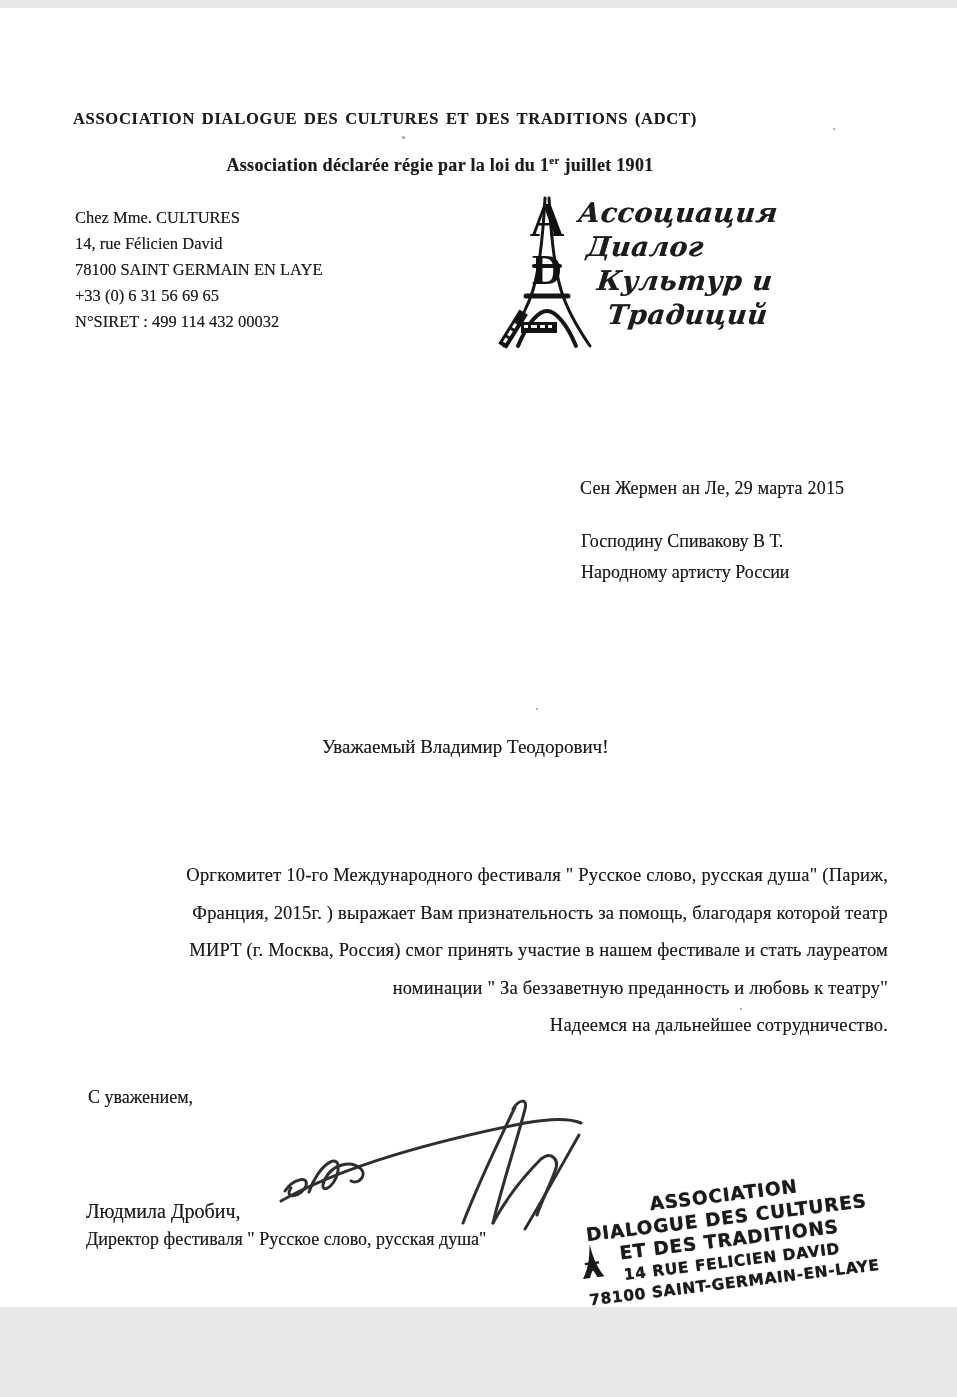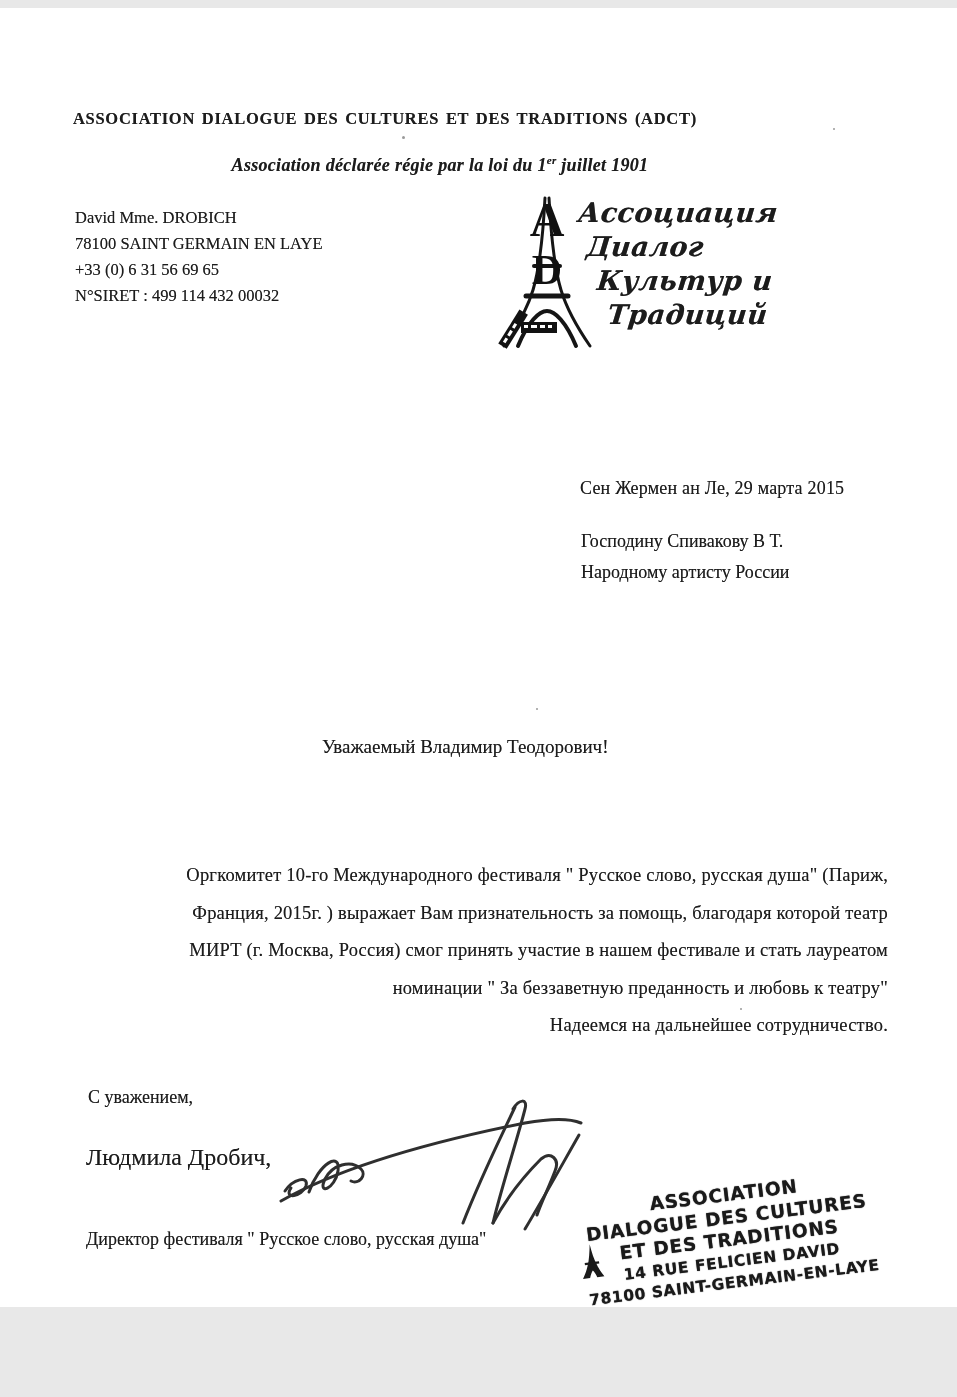--- a/index.html
+++ b/index.html
@@ -14,21 +14,21 @@
   }
   .abs{position:absolute;}
   .ink{color:#1c1c1c;text-shadow:0 0 .6px rgba(20,20,20,.55);}
   .title{
     left:73px;top:101px;width:720px;
     font-size:16.5px;font-weight:700;letter-spacing:.7px;word-spacing:2px;
     white-space:nowrap;
   }
   .subtitle{
     left:150px;top:146px;width:580px;text-align:center;
-    font-size:18px;font-weight:700;font-style:italic;letter-spacing:.3px;
+    font-size:18px;font-weight:700;letter-spacing:.3px;
   }
   .subtitle sup{font-size:11px;}
   .sender{left:75px;top:197px;font-size:16.5px;line-height:26px;}
   .sender .url{text-decoration:underline;}
   .logo-tower{left:497px;top:186px;}
   .logo-text{
     left:563px;top:188px;
     font-size:27px;font-style:italic;font-weight:700;
     font-family:"DejaVu Serif","Liberation Serif",serif;
     line-height:34px;transform:skewX(-6deg);
@@ -37,21 +37,21 @@
   .logo-text .l1{padding-left:10px;}
   .logo-text .l2{padding-left:22px;}
   .logo-text .l3{padding-left:36px;}
   .logo-text .l4{padding-left:50px;}
   .dateline{left:580px;top:470px;font-size:18px;letter-spacing:.2px;text-align:center;}
   .recipient{left:581px;top:518px;font-size:18px;line-height:30.5px;}
   .salutation{left:322px;top:728px;font-size:19px;text-align:center;}
   .body-text{left:88px;top:849px;width:800px;font-size:18.5px;line-height:37.5px;letter-spacing:.2px;text-align:right;}
   .closing{left:88px;top:1079px;font-size:18px;}
   .signature{left:275px;top:1085px;}
-  .signer-name{left:86px;top:1136px;font-size:24px;}
+  .signer-name{left:86px;top:1192px;font-size:20px;}
   .signer-title{left:86px;top:1221px;font-size:18px;}
   .stamp{
     left:576px;top:1176px;width:306px;
     transform:rotate(-7deg);transform-origin:50% 50%;
     text-align:center;
     font-family:"DejaVu Sans","Liberation Sans",sans-serif;
     font-weight:700;color:#1a1a1a;
     text-shadow:0 0 1px rgba(10,10,10,.8);
   }
   .stamp .big{font-size:18.5px;line-height:22.5px;letter-spacing:.8px;}
@@ -63,21 +63,22 @@
 <body>
 
 <div class="page">
 
   <div class="abs ink title">ASSOCIATION DIALOGUE DES CULTURES ET DES TRADITIONS  (ADCT)</div>
   <div class="abs ink subtitle">
     <span>Association déclarée régie par la loi du 1</span><sup>er</sup><span> juillet 1901</span>
   </div>
 
   <div class="abs ink sender">
-    <div>David Mme. DROBICH</div>
+    <div>Chez Mme. CULTURES</div>
+    <div>14, rue Félicien David</div>
     <div>78100 SAINT GERMAIN EN LAYE</div>
     <div>+33 (0) 6 31 56 69 65</div>
     <div>N°SIRET : 499 114 432 00032</div>
   </div>
 
   <svg class="abs logo-tower" width="100" height="158" viewBox="0 0 100 158">
     <g stroke="#151515" fill="none" stroke-width="3" stroke-linecap="round">
       <path d="M48,4 C46,42 42,76 36,96 C30,116 18,136 7,152"></path>
       <path d="M52,4 C54,42 58,76 64,96 C70,116 82,136 93,152"></path>
       <path d="M37,72 L63,72" stroke-width="4"></path>

